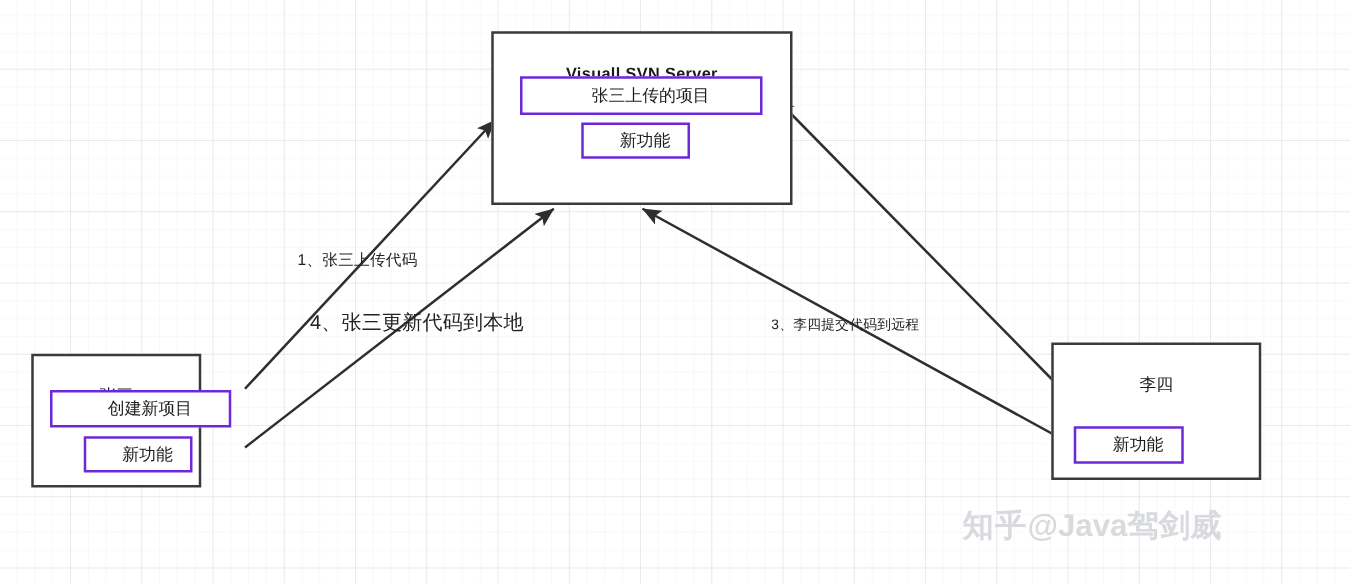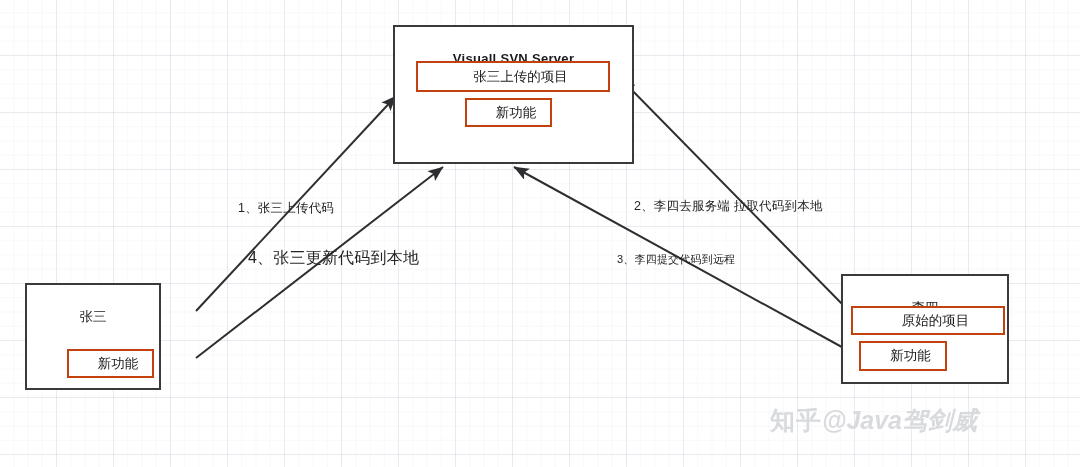--- a/index.html
+++ b/index.html
@@ -45,21 +45,21 @@
     left: 0;
     right: 0;
     text-align: center;
     color: #1b1b1d;
     white-space: nowrap;
     margin-top: 18px;
   }
   .inner-box {
     position: absolute;
     box-sizing: border-box;
-    border: 2px solid #c2410c;
+    border: 2px solid #6d28d9;
     background: #ffffff;
     display: flex;
     align-items: center;
     justify-content: center;
     color: #1b1b1d;
     white-space: nowrap;
     padding-left: 15px;
   }
   .edge-label {
     position: absolute;
@@ -99,21 +99,20 @@
     top: 404px;
     font-size: 25px;
     color: #d9dadd;
     white-space: nowrap;
     font-weight: bold;
     letter-spacing: 1px;
     user-select: none;
   }
   #watermark .wm-at {
     letter-spacing: 0px;
-    font-style: italic;
   }
 </style>
 </head>
 <body>
 
 <div id="canvas">
 
   <svg class="arrow-layer" viewBox="0 0 1080 467" width="1080" height="467" xmlns="http://www.w3.org/2000/svg">
     <defs>
       <marker id="head" markerWidth="9" markerHeight="9" refX="7.4" refY="3.1" orient="auto" markerUnits="strokeWidth">
@@ -131,31 +130,30 @@
   </svg>
 
   <div class="node" id="node-server">
     <div class="node-title">Visuall SVN Server</div>
     <div class="inner-box" id="server-project">张三上传的项目</div>
     <div class="inner-box" id="server-feature">新功能</div>
   </div>
 
   <div class="node" id="node-zhangsan">
     <div class="node-title">张三</div>
+    <div class="inner-box" id="zs-project">创建新项目</div>
     <div class="inner-box" id="zs-feature">新功能</div>
   </div>
 
   <div class="node" id="node-lisi">
     <div class="node-title">李四</div>
-    <div class="inner-box" id="ls-project">原始的项目</div>
     <div class="inner-box" id="ls-feature">新功能</div>
   </div>
 
   <div class="edge-label" id="label-1">1、张三上传代码</div>
   <div class="edge-label" id="label-4">4、张三更新代码到本地</div>
-  <div class="edge-label" id="label-2">2、李四去服务端 拉取代码到本地</div>
   <div class="edge-label" id="label-3">3、李四提交代码到远程</div>
 
   <div id="watermark">
     <span>知乎</span><span class="wm-at">@Java驾剑威</span>
   </div>
 
 </div>
 
 </body></html>

